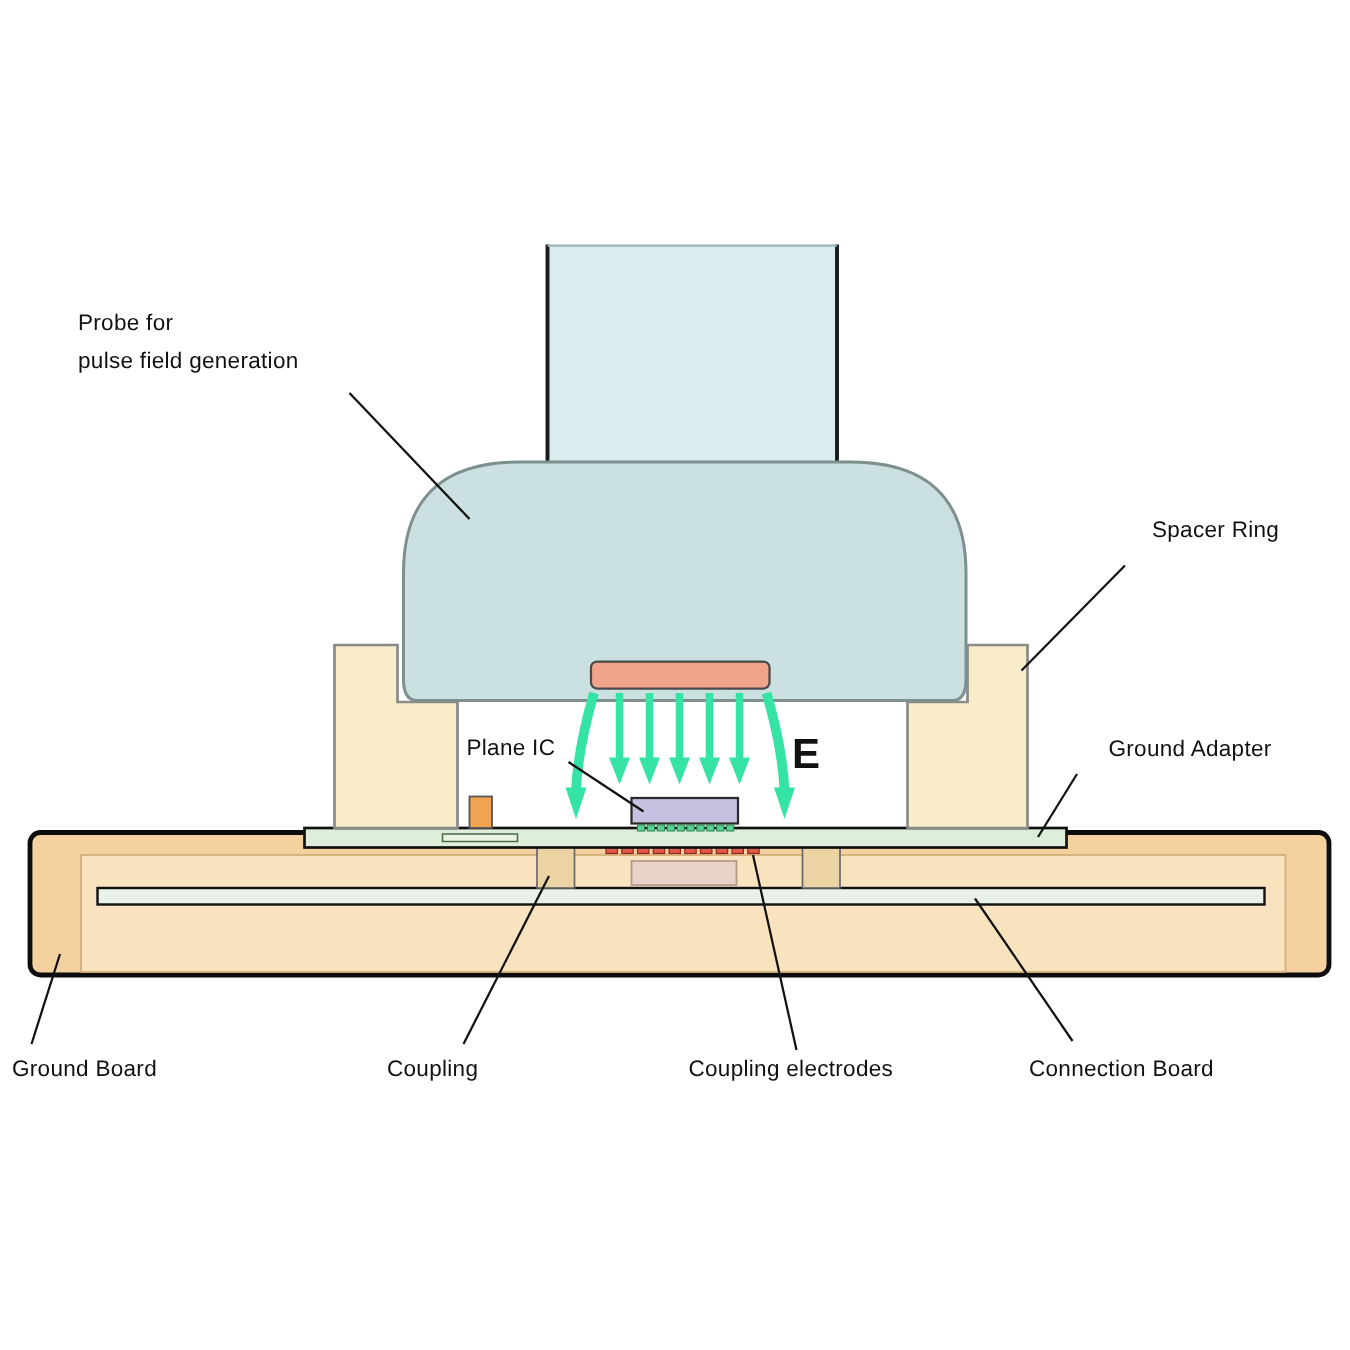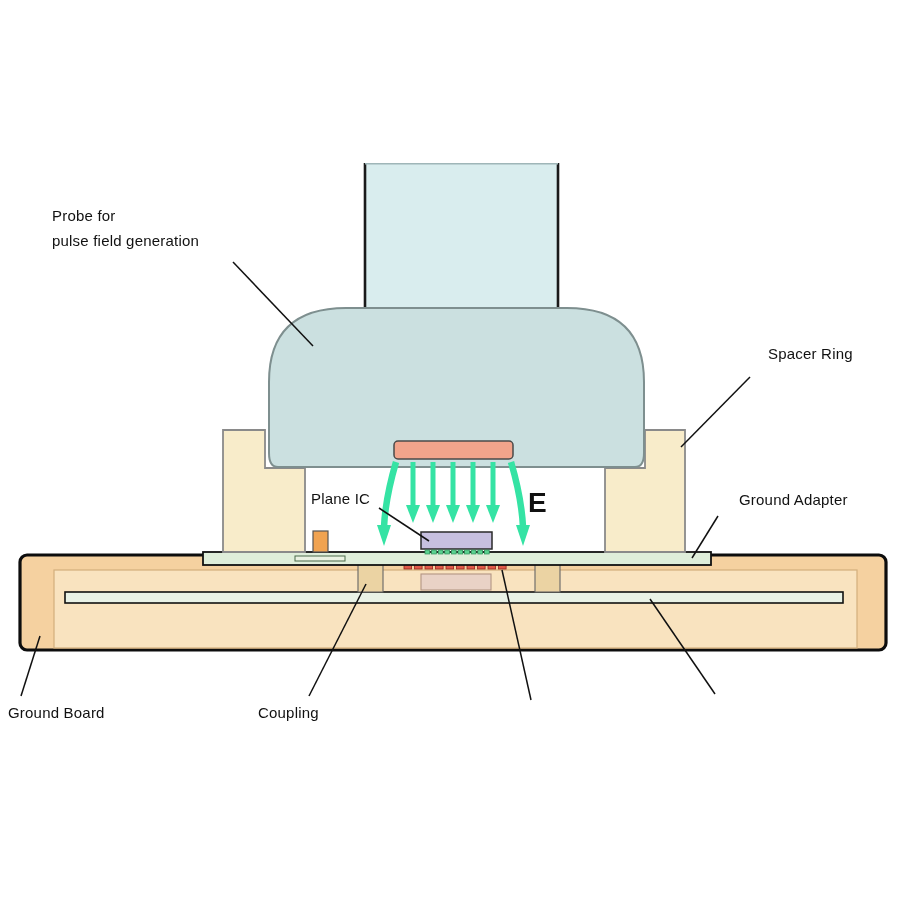--- a/index.html
+++ b/index.html
@@ -114,15 +114,17 @@
   <div class="label" style="left:711px;top:487px;margin-left:28px;">Ground Adapter</div>
 
   <div class="label" style="left:311px;top:486px;">Plane IC</div>
 
   <div class="label label-e" style="left:528px;top:489px;">E</div>
 
   <div class="label" style="left:8px;top:700px;">Ground Board</div>
 
   <div class="label" style="left:258px;top:700px;">Coupling</div>
 
+  <div class="label" style="left:459px;top:700px;">Coupling electrodes</div>
 
+  <div class="label" style="left:686px;top:700px;">Connection Board</div>
 
 </div>
 
 </body></html>

